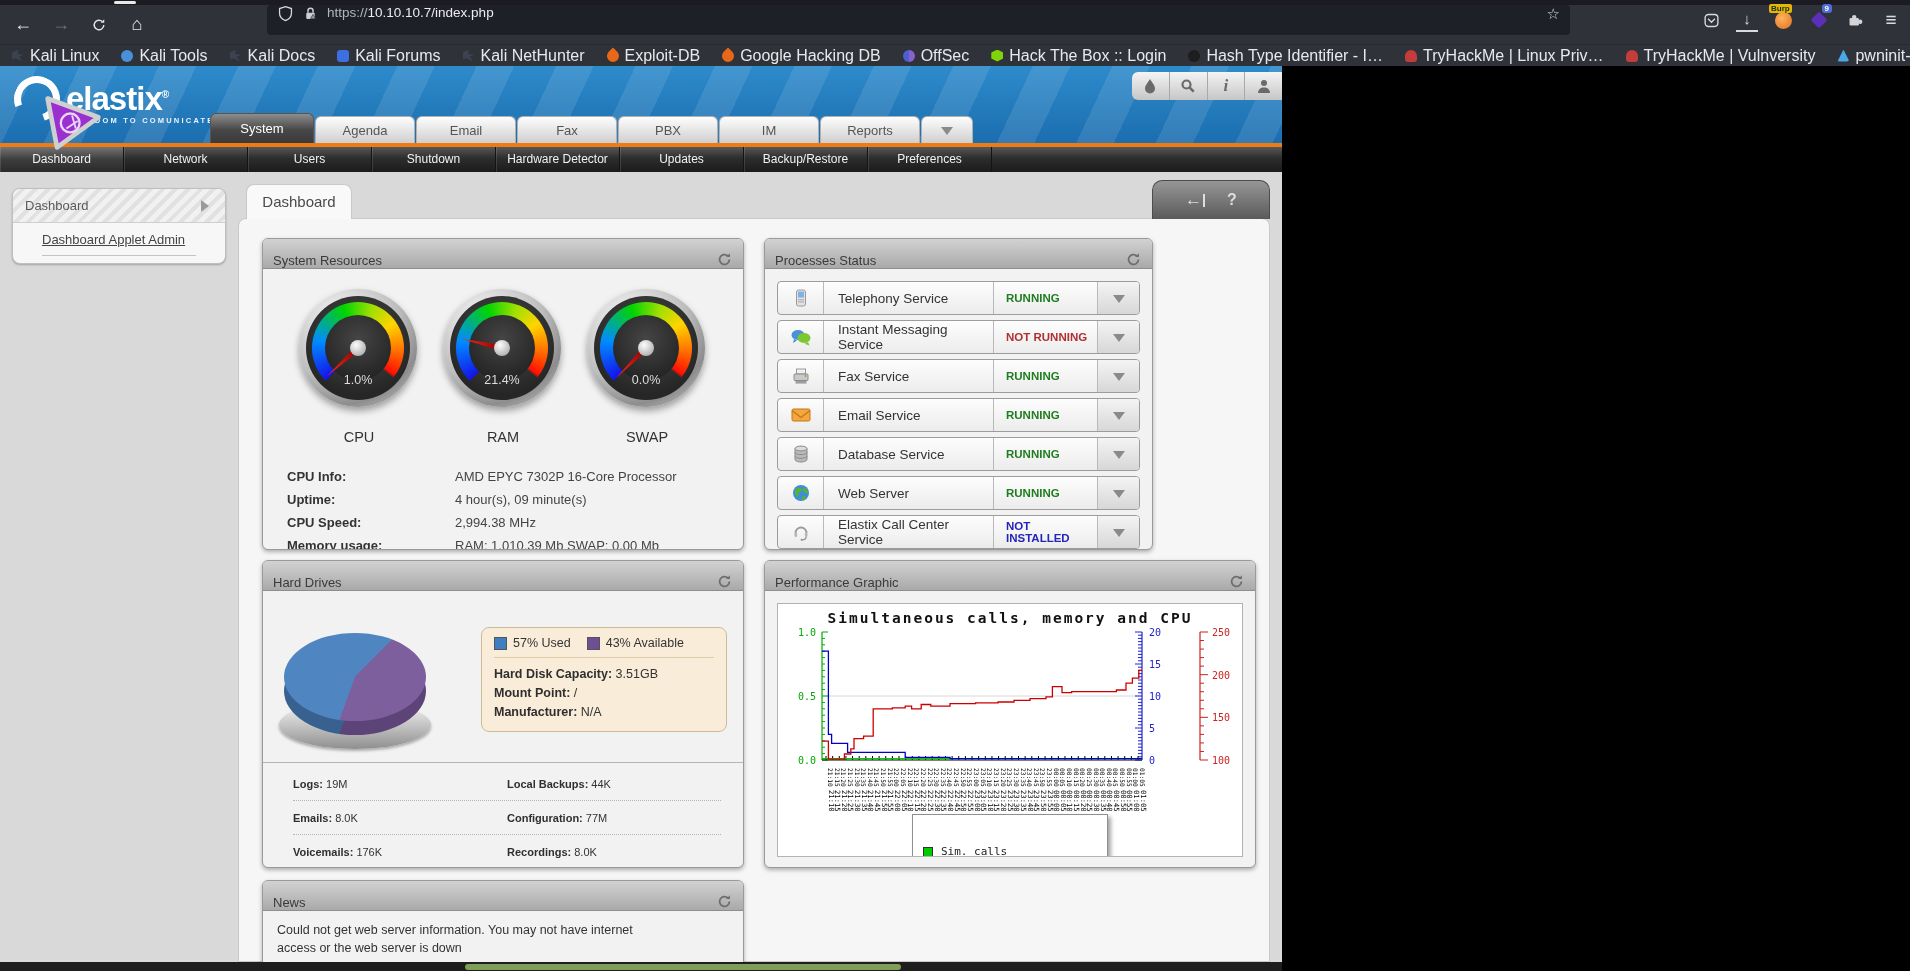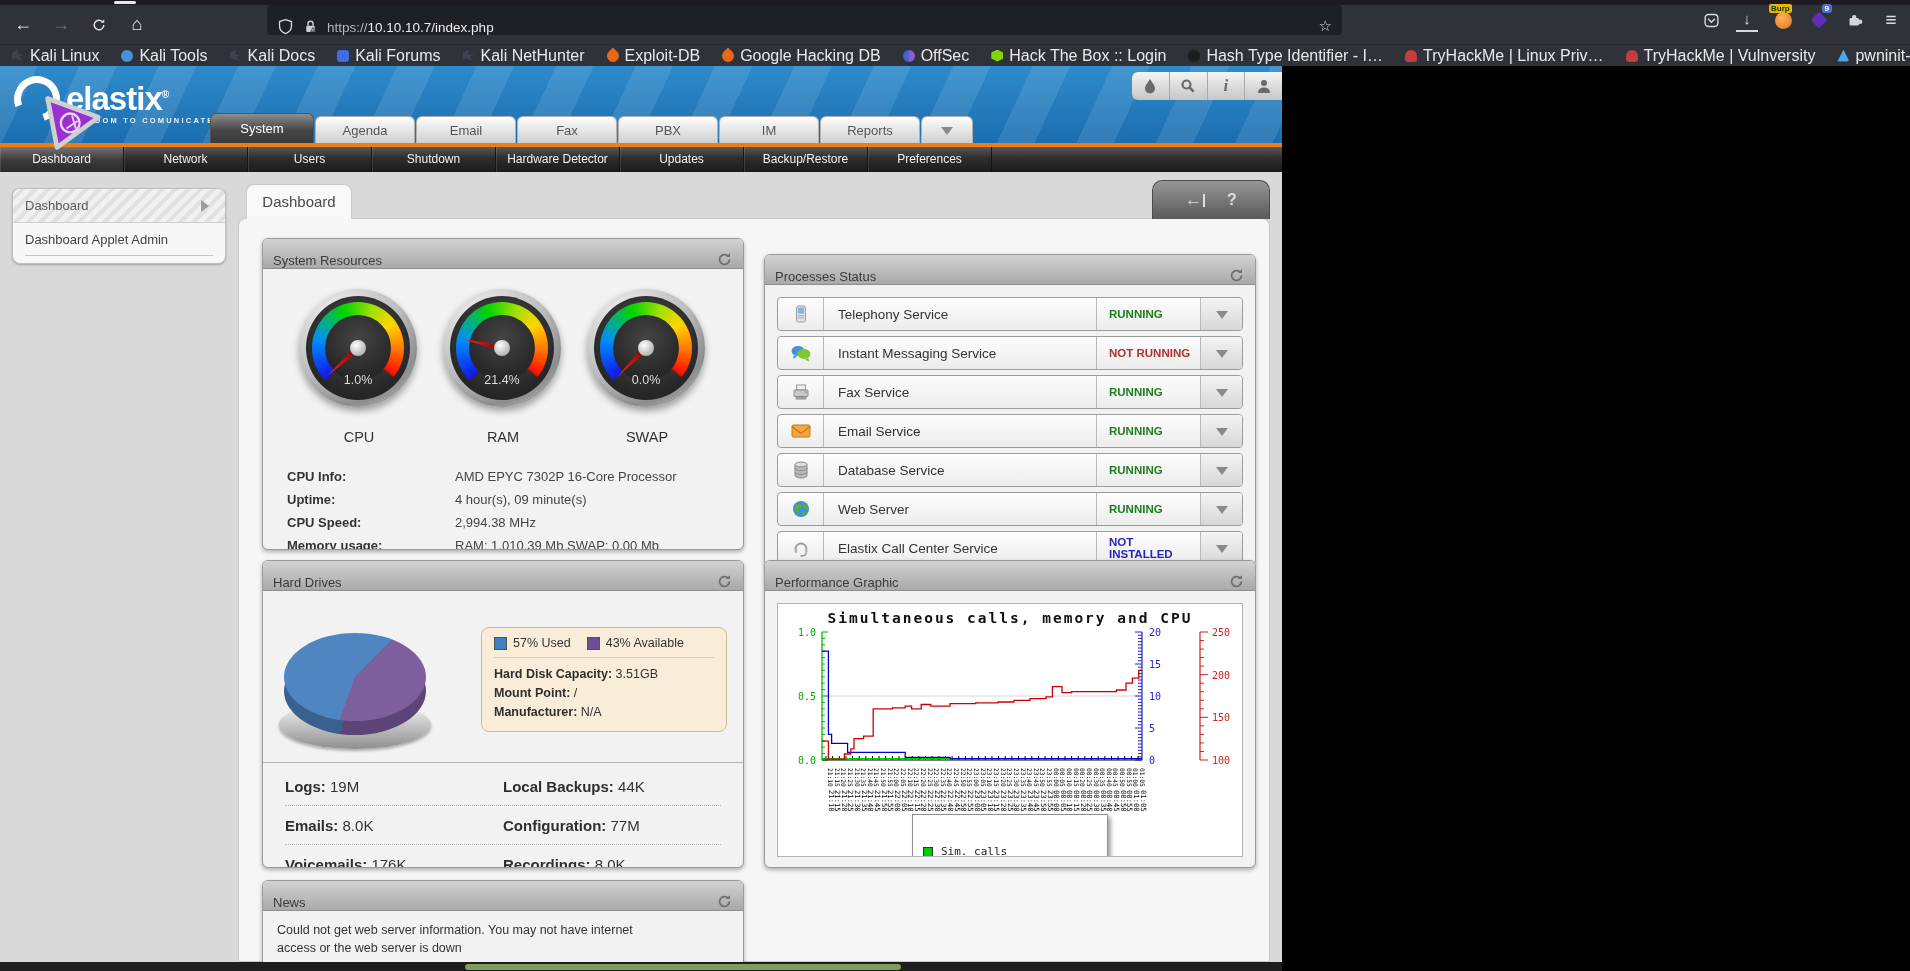--- a/index.html
+++ b/index.html
@@ -5,21 +5,21 @@
   * { margin:0; padding:0; box-sizing:border-box; }
   html,body { width:1910px; height:971px; background:#000; font-family:"Liberation Sans",sans-serif; overflow:hidden; }
 
   
   .chrome { position:absolute; left:0; top:0; width:1910px; height:66px; background:#2f3238; }
   .tabstrip { position:absolute; left:0; top:0; width:100%; height:5px; background:#1c1b22; }
   .tab-dash { position:absolute; left:114px; top:1px; width:22px; height:3px; background:#e8e8ea; border-radius:2px; }
   .toolbar { position:absolute; left:0; top:5px; width:100%; height:39px; display:flex; align-items:center; }
   .nav-btn { width:30px; height:28px; display:flex; align-items:center; justify-content:center; color:#e4e4e6; font-size:18px; border-radius:4px; margin-left:8px; }
   .nav-btn.dim { color:#6f7278; }
-  .urlbar { position:absolute; left:267px; top:5px; width:1075px; height:30px; background:#1d2026; border-radius:4px; display:flex; align-items:flex-end; padding:0 10px; }
+  .urlbar { position:absolute; left:267px; top:5px; width:1303px; height:30px; background:#1d2026; border-radius:4px; display:flex; align-items:flex-start; padding:0 10px; }
   .url-text { font-size:13.5px; color:#ececee; margin-left:8px; flex:1; white-space:nowrap; overflow:hidden; }
   .url-text .scheme { color:#b3b6bb; }
   .star { color:#d5d7da; font-size:15px; }
   .chrome-right { position:absolute; right:8px; top:5px; height:30px; display:flex; align-items:center; gap:14px; }
   .ext-icon { position:relative; width:22px; height:24px; display:flex; align-items:center; justify-content:center; color:#d8dadd; font-size:15px; }
   .burp-face { width:17px; height:17px; border-radius:50%; background:radial-gradient(circle at 40% 35%,#ffb25e,#e0711d); }
   .burp-badge { position:absolute; top:-4px; left:-3px; background:#eab308; color:#0c3a0e; font-size:8px; font-weight:bold; padding:0 2px; border-radius:2px; }
   .proxy-diamond { width:12px; height:12px; background:#5b2fb8; transform:rotate(45deg); border-radius:2px; }
   .proxy-badge { position:absolute; top:-4px; right:-2px; background:#4d6fd8; color:#fff; font-size:8px; font-weight:bold; padding:0 3px; border-radius:3px; }
   .dl-wrap { border-bottom:2px solid #d8dadd; line-height:14px; }
@@ -60,29 +60,29 @@
   .sheet { position:absolute; left:238px; top:46px; width:1032px; bottom:0; background:#f6f6f6; border:1px solid #c9c9c9; border-radius:8px 8px 0 0; }
   .content-tab { position:absolute; left:246px; top:12px; width:106px; height:35px; background:#f9f9f9; border:1px solid #c9c9c9; border-bottom:none; border-radius:8px 8px 0 0; text-align:center; line-height:34px; font-size:15px; color:#4a4a4a; z-index:2; }
   .tools-tab { position:absolute; left:1152px; top:8px; width:118px; height:39px; background:linear-gradient(180deg,#969696,#5a5a5a); border:1px solid #4c4c4c; border-bottom:none; border-radius:10px 10px 0 0; display:flex; align-items:center; justify-content:center; gap:22px; z-index:2; color:#e3e3e3; }
   .tt-ic { display:flex; align-items:center; font-size:17px; color:#dedede; }
   .tt-bar { display:inline-block; width:2px; height:13px; background:#dedede; margin-left:1px; }
 
   .sidebar { position:absolute; left:12px; top:16px; width:214px; background:#f7f7f7; border:1px solid #bfbfbf; border-radius:8px; box-shadow:0 1px 2px rgba(0,0,0,.25); overflow:hidden; z-index:2;}
   .sb-head { height:34px; display:flex; align-items:center; justify-content:space-between; padding:0 10px 0 12px;
      background:repeating-linear-gradient(135deg,#f1f1f1 0 5px,#e1e1e1 5px 9px); border-bottom:1px solid #cfcfcf; font-size:13px; color:#5a5a5a; }
   .sb-arrow { width:0; height:0; border:6px solid transparent; border-left:8px solid #9a9a9a; }
-  .sb-item { padding:9px 12px 7px; font-size:13px; color:#454545; }
+  .sb-item { padding:9px 29px 7px; font-size:13px; color:#454545;text-decoration:underline; }
   .sb-item-inner { border-bottom:1px solid #c4c4c4; padding-bottom:8px; }
 
   
   .panel { position:absolute; background:#f2f2f2; border:1px solid #9a9a9a; border-radius:6px; box-shadow:0 2px 4px rgba(0,0,0,.3); overflow:hidden; }
   .p-head { height:30px; background:linear-gradient(180deg,#d2d2d2,#a9a9a9); border-bottom:1px solid #8e8e8e; display:flex; align-items:flex-end; justify-content:space-between; padding:0 10px; }
   .p-title { font-size:13px; color:#3a3a3a; }
   .p-sr { left:262px; top:66px;  width:482px; height:312px; }
-  .p-ps { left:764px; top:66px;  width:492px; height:312px;margin-top:16px; }
+  .p-ps { left:764px; top:66px;  width:389px; height:312px; }
   .p-hd { left:262px; top:388px; width:482px; height:308px; }
   .p-pg { left:764px; top:388px; width:492px; height:308px; }
   .p-news { left:262px; top:708px; width:482px; height:120px; }
 
   
   .gauge-row { display:flex; justify-content:space-between; padding:20px 36px 0; }
   .gauge-unit { width:120px; text-align:center; }
   .gauge { position:relative; width:118px; height:118px; border-radius:50%;
      background:radial-gradient(circle at 35% 28%,#fafafa,#bdbdbd 52%,#8d8d8d 72%,#cfcfcf 95%); box-shadow:0 4px 7px rgba(0,0,0,.35); }
   .g-face { position:absolute; inset:7px; border-radius:50%; background:radial-gradient(circle at 50% 38%,#4c4c4c,#262626 72%); }
@@ -114,21 +114,21 @@
   .pie-base { position:absolute; left:0; bottom:0; width:152px; height:48px; border-radius:50%; background:linear-gradient(180deg,#fafafa,#8f8f8f); box-shadow:0 2px 3px rgba(0,0,0,.3); }
   .pie-side { position:absolute; left:5px; top:16px; width:142px; height:88px; border-radius:50%; background:conic-gradient(from 45deg,#5d4478 0 155deg,#39618f 155deg 360deg); }
   .pie-top  { position:absolute; left:5px; top:2px;  width:142px; height:88px; border-radius:50%; background:conic-gradient(from 45deg,#7d5f9e 0 155deg,#4f86c2 155deg 360deg); }
   .hd-legend { position:absolute; left:218px; top:36px; width:246px; background:#f9edd9; border:1px solid #cdbb97; border-radius:8px; padding:8px 12px 10px; }
   .hdl-row { display:flex; gap:16px; align-items:center; border-bottom:1px solid #ddcdab; padding-bottom:7px; margin-bottom:7px; }
   .hdl-item { display:flex; gap:6px; align-items:center; font-size:12.5px; color:#333; }
   .swatch { width:13px; height:13px; border:1px solid #555; }
   .hdl-line { font-size:12.5px; color:#333; line-height:1.5; }
   .hdl-line b { color:#2f2f2f; }
   .hd-stats { padding:4px 22px 0; }
-  .hd-srow { display:flex; font-size:15px; color:#333; padding:11px 0 10px; border-bottom:1px dotted #b5b5b5; }
+  .hd-srow { display:flex; font-size:11px; color:#333; padding:11px 0 10px; border-bottom:1px dotted #b5b5b5;margin-left:8px; }
   .hd-cell { width:50%; }
   .hd-cell b { color:#2f2f2f; }
 
   
   .pg-inner { margin:12px; height:254px; background:#fff; border:1px solid #b3b3b3; overflow:hidden; }
   .pg-title { text-align:center; font-family:"DejaVu Sans Mono",monospace; font-weight:bold; font-size:14.5px; letter-spacing:2px; margin-top:6px; color:#111; }
   .pg-chart { margin-left:6px; }
   .pg-legend { width:196px; margin:2px auto 0; background:#fff; border:1px solid #8f8f8f; box-shadow:3px 3px 4px rgba(0,0,0,.35); padding:5px 10px; font-family:"DejaVu Sans Mono",monospace; font-size:11px; color:#222; }
   .pgl-row { display:flex; align-items:center; gap:8px; line-height:15px;margin-top:24px; }
   .pgl-box { width:10px; height:10px; border:1px solid #333; }

